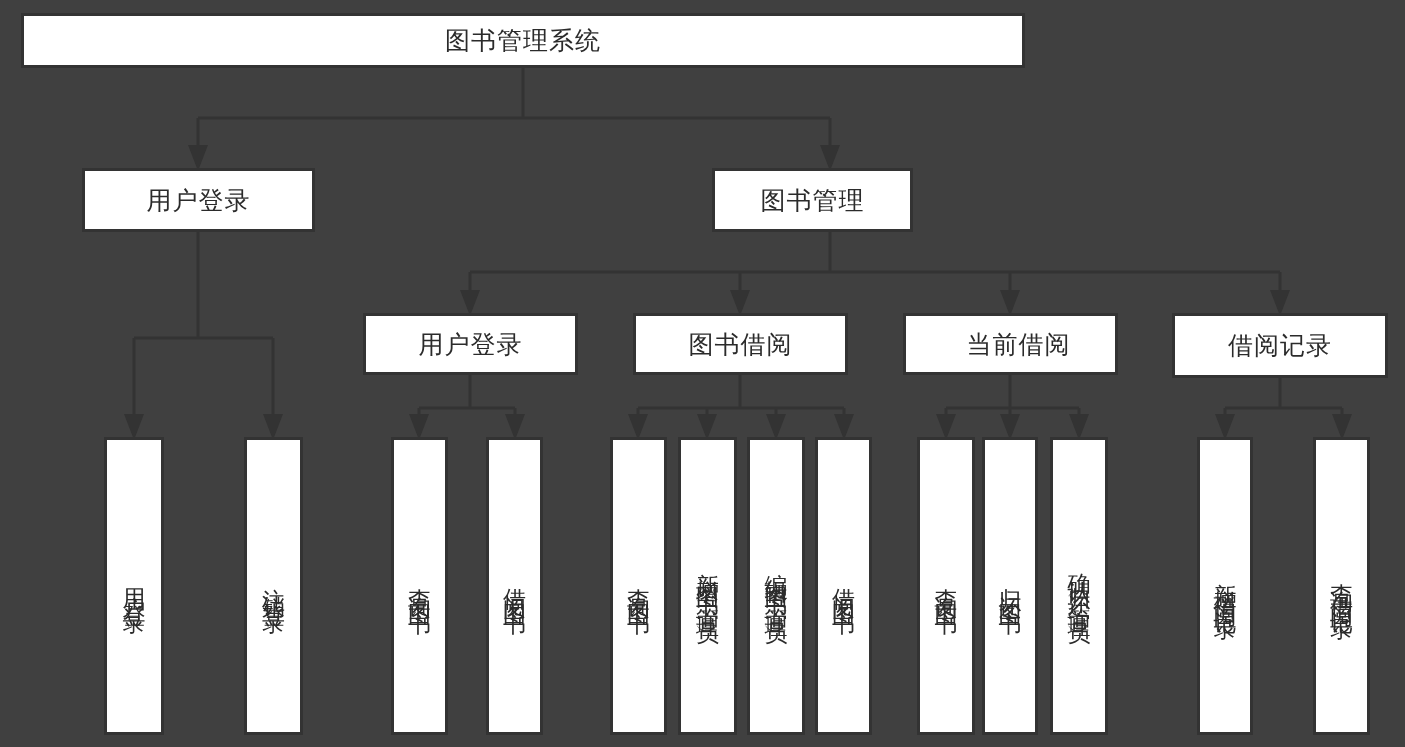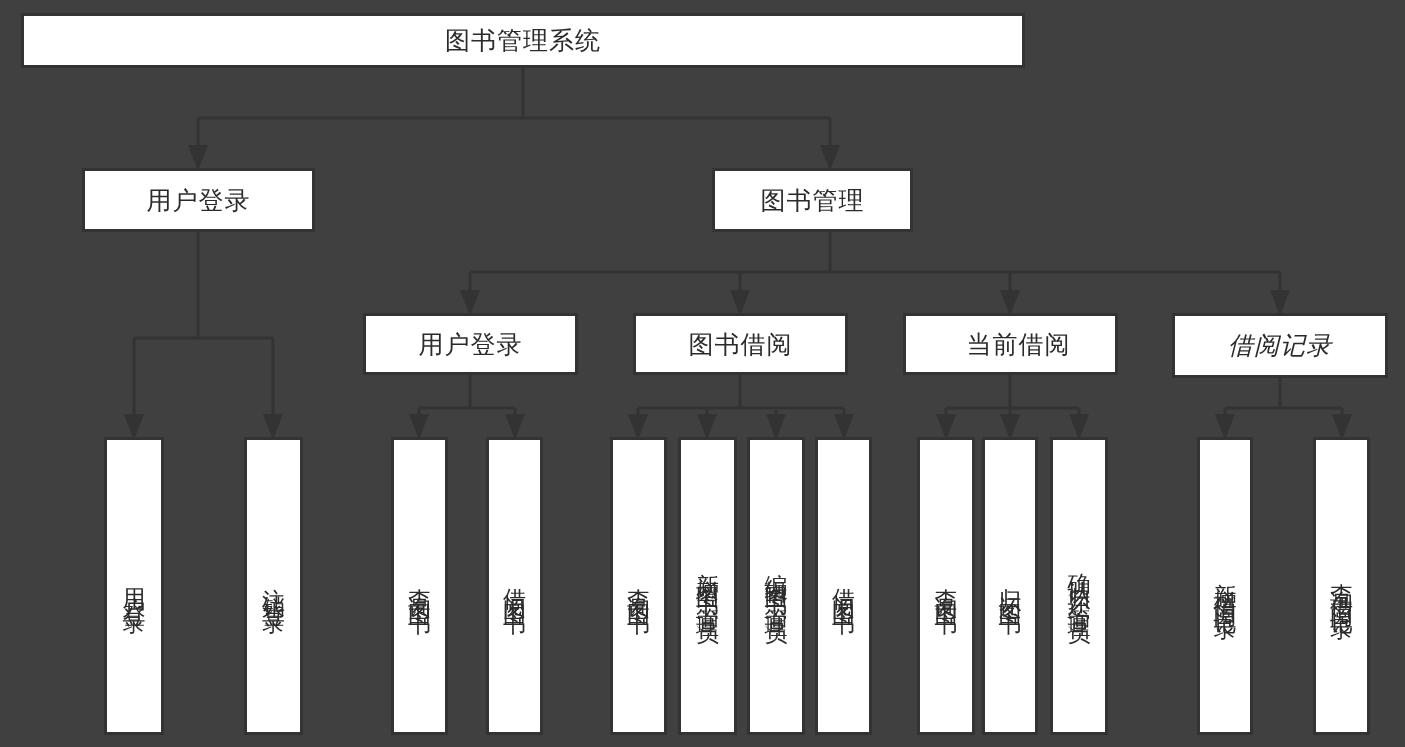--- a/index.html
+++ b/index.html
@@ -31,21 +31,21 @@
   .vbox.dense{letter-spacing:7px;}
   
   #n-root{left:21px;top:13px;width:1004px;height:55px;}
   
   #n-user-login{left:82px;top:168px;width:233px;height:64px;}
   #n-book-mgmt{left:712px;top:168px;width:201px;height:64px;}
   
   #n-new-book{left:363px;top:313px;width:215px;height:62px;}
   #n-book-borrow{left:633px;top:313px;width:215px;height:62px;}
   #n-current-borrow{left:903px;top:313px;width:215px;height:62px;padding-left:16px;}
-  #n-borrow-records{left:1172px;top:313px;width:216px;height:65px;font-style:italic;}
+  #n-borrow-records{left:1172px;top:313px;width:216px;height:65px;}
   
   #n-a1{left:104px;width:60px;}
   #n-a2{left:244px;width:59px;}
   #n-b1{left:391px;width:57px;}
   #n-b2{left:486px;width:57px;}
   #n-c1{left:610px;width:57px;}
   #n-c2{left:678px;width:59px;}
   #n-c3{left:747px;width:58px;}
   #n-c4{left:815px;width:57px;}
   #n-d1{left:917px;width:58px;}

